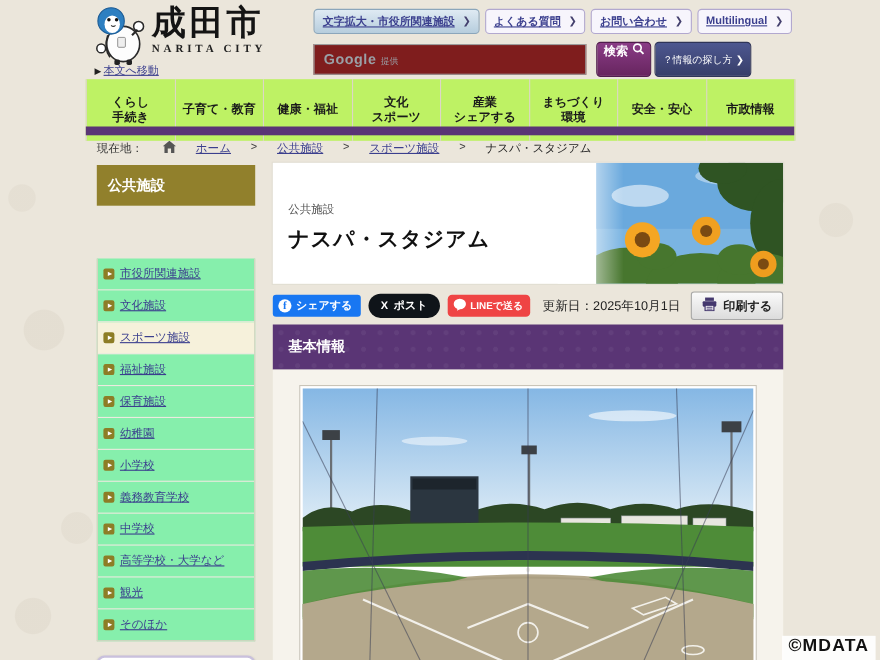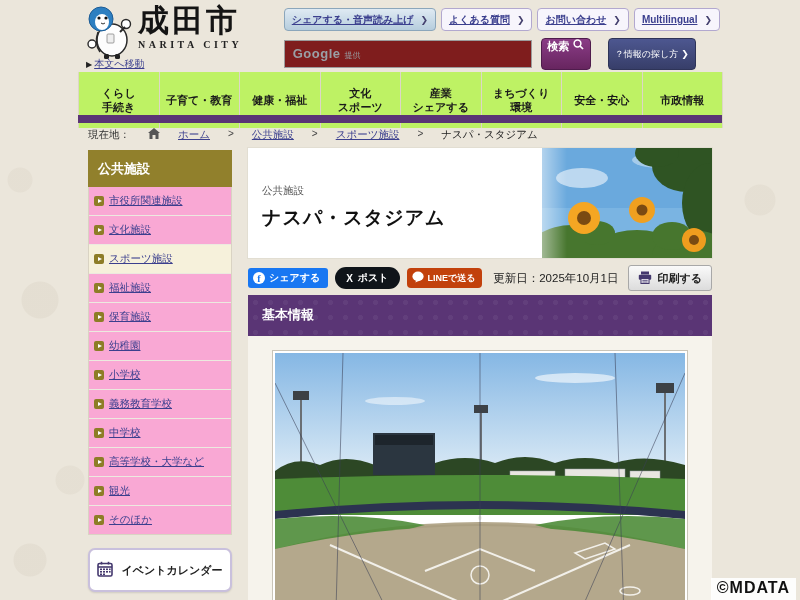--- a/index.html
+++ b/index.html
@@ -29,38 +29,38 @@
   .quick-btn.primary{background:linear-gradient(#dfeaf3,#b6cddd);border-color:#8ba6bb;}
   .quick-btn .lbl{text-decoration:underline;font-weight:bold;}
   .quick-btn .chev{color:#44406e;font-size:9px;font-weight:bold;}
   .search-row{display:flex;margin-top:7px;align-items:center;}
   .search-box{width:248px;height:28px;background:#7f1d1d;border:1px solid #9c9c9c;display:flex;align-items:flex-start;padding:5px 8px 0;box-sizing:border-box;gap:4px;}
   .google-word{font-size:13px;color:#9aa0a6;font-weight:bold;letter-spacing:.5px;}
   .google-sub{font-size:8px;color:#9aa0a6;margin-top:4px;}
   .search-btn{width:48px;height:30px;margin-left:9px;border:1px solid #4f1c4d;border-radius:4px;
     background:linear-gradient(#8a3c86,#67255f);color:#fff;font-size:11px;font-weight:bold;
     display:flex;align-items:flex-start;justify-content:center;gap:4px;}
-  .info-btn{width:86px;height:30px;margin-left:17px;border:1px solid #2e3458;border-radius:4px;
+  .info-btn{width:86px;height:30px;margin-left:3px;border:1px solid #2e3458;border-radius:4px;
     background:linear-gradient(#4d5790,#373e69);color:#fff;font-size:9px;
     display:flex;align-items:center;justify-content:center;gap:3px;text-align:right;}
   .info-btn .chev{font-size:9px;}
   
   .nav{position:absolute;left:78px;top:72px;width:644px;height:56px;display:flex;background:#bef264;border-left:1px solid #ddd6c6;}
   .nav-item{flex:1;border-right:1px solid #ddd6c6;display:flex;flex-direction:column;align-items:center;justify-content:center;
     font-size:11px;font-weight:bold;color:#1a1a1a;line-height:1.3;text-align:center;}
   .nav-bar{position:absolute;left:78px;top:115px;width:644px;height:8px;background:#5a3575;}
   
   .breadcrumb{position:absolute;left:88px;top:128px;display:flex;align-items:flex-start;gap:18px;font-size:10.5px;color:#333;}
   .breadcrumb a{color:#3b3f8e;text-decoration:underline;}
   .crumb-sep{color:#444;font-size:10px;}
   .bc-current{color:#222;}
   
   .sidebar{position:absolute;left:88px;top:150px;width:144px;}
   .sb-header{background:#91802c;color:#fff;font-weight:bold;font-size:13px;padding:10px 10px 9px;box-sizing:border-box;}
-  .sb-list{background:#f9a8d4;border:1px solid #d9d3c3;border-top:none;}
+  .sb-list{background:#86efac;border:1px solid #d9d3c3;border-top:none;margin-top:48px;}
   .sb-item{display:flex;align-items:center;gap:5px;padding:7px 5px;border-bottom:1px solid #eceadf;}
   .sb-item:last-child{border-bottom:none;}
   .sb-item.active{background:#f6f1db;}
   .bullet{width:10px;height:10px;background:#8d7d26;border-radius:2px;flex:0 0 10px;position:relative;}
   .bullet::after{content:"";position:absolute;left:3.5px;top:2.5px;border-left:4px solid #fff;border-top:2.5px solid transparent;border-bottom:2.5px solid transparent;}
   .sb-item a{font-size:10.5px;color:#3b3f8e;text-decoration:underline;}
   .event-btn{margin-top:13px;height:40px;background:#fff;border:2px solid #c9c0dd;border-radius:7px;
     box-shadow:0 1px 2px rgba(0,0,0,.12);display:flex;align-items:center;justify-content:center;gap:8px;
     font-size:11px;font-weight:bold;color:#222;}
   
@@ -69,21 +69,21 @@
   .title-text{position:absolute;left:14px;top:36px;z-index:3;}
   .category{font-size:10.5px;color:#555;}
   .page-title{font-size:19px;font-weight:bold;color:#101010;letter-spacing:1px;margin-top:7px;}
   .banner{position:absolute;right:0;top:0;width:170px;height:110px;}
   .banner-fade{position:absolute;right:145px;top:0;width:60px;height:110px;z-index:2;
     background:linear-gradient(90deg,#fff 15%,rgba(255,255,255,0));}
   .share-row{margin-top:8px;display:flex;align-items:center;height:24px;}
   .fb-btn{background:#1877f2;border-radius:3px;height:20px;padding:0 8px 0 5px;display:flex;align-items:center;gap:4px;color:#fff;font-size:10px;font-weight:bold;}
   .fb-circle{width:12px;height:12px;background:#fff;color:#1877f2;border-radius:50%;font-size:10px;font-weight:bold;display:flex;align-items:center;justify-content:center;font-family:"Liberation Serif",serif;}
   .x-btn{margin-left:7px;background:#0f1419;border-radius:11px;height:22px;padding:0 11px;display:flex;align-items:center;gap:5px;color:#fff;font-size:10px;font-weight:bold;}
-  .line-btn{margin-left:7px;background:#c2410c;border-radius:4px;height:20px;padding:0 7px 0 5px;display:flex;align-items:center;gap:4px;color:#fff;font-size:9px;font-weight:bold;}
+  .line-btn{margin-left:7px;background:#ef4444;border-radius:4px;height:20px;padding:0 7px 0 5px;display:flex;align-items:center;gap:4px;color:#fff;font-size:9px;font-weight:bold;}
   .spacer{flex:1;}
   .updated{font-size:11.5px;color:#222;}
   .print-btn{margin-left:10px;height:24px;padding:0 9px;background:linear-gradient(#fafafa,#dcdcdc);
     border:1px solid #a8a8a8;border-radius:3px;display:flex;align-items:center;gap:5px;font-size:11px;font-weight:bold;color:#222;}
   .section-header{margin-top:5px;background:#5a3575;color:#fff;font-weight:bold;font-size:13px;padding:11px 14px 12px;
     background-image:radial-gradient(rgba(255,255,255,.05) 22%,transparent 23%);background-size:15px 15px;}
   .content-panel{background:#f6f3ec;padding:14px 0 0;height:260px;display:flex;justify-content:center;}
   .photo-frame{width:416px;height:300px;background:#fff;border:1px solid #c9c4b8;box-sizing:border-box;padding:2px;}
   
   .watermark{position:absolute;right:4px;bottom:0;background:rgba(255,255,255,.9);padding:1px 6px 3px;
@@ -119,21 +119,21 @@
       </div>
     </div>
     <div class="skip-link">
       <span class="tri">▶</span>
       <span class="lbl">本文へ移動</span>
     </div>
 
     <div class="header-right">
       <div class="quick-row">
         <div class="quick-btn primary">
-          <span class="lbl">シェアする・音声読み上げ</span>
+          <span class="lbl">文字拡大・市役所関連施設</span>
           <span class="chev">❯</span>
         </div>
         <div class="quick-btn">
           <span class="lbl">よくある質問</span>
           <span class="chev">❯</span>
         </div>
         <div class="quick-btn">
           <span class="lbl">お問い合わせ</span>
           <span class="chev">❯</span>
         </div>

